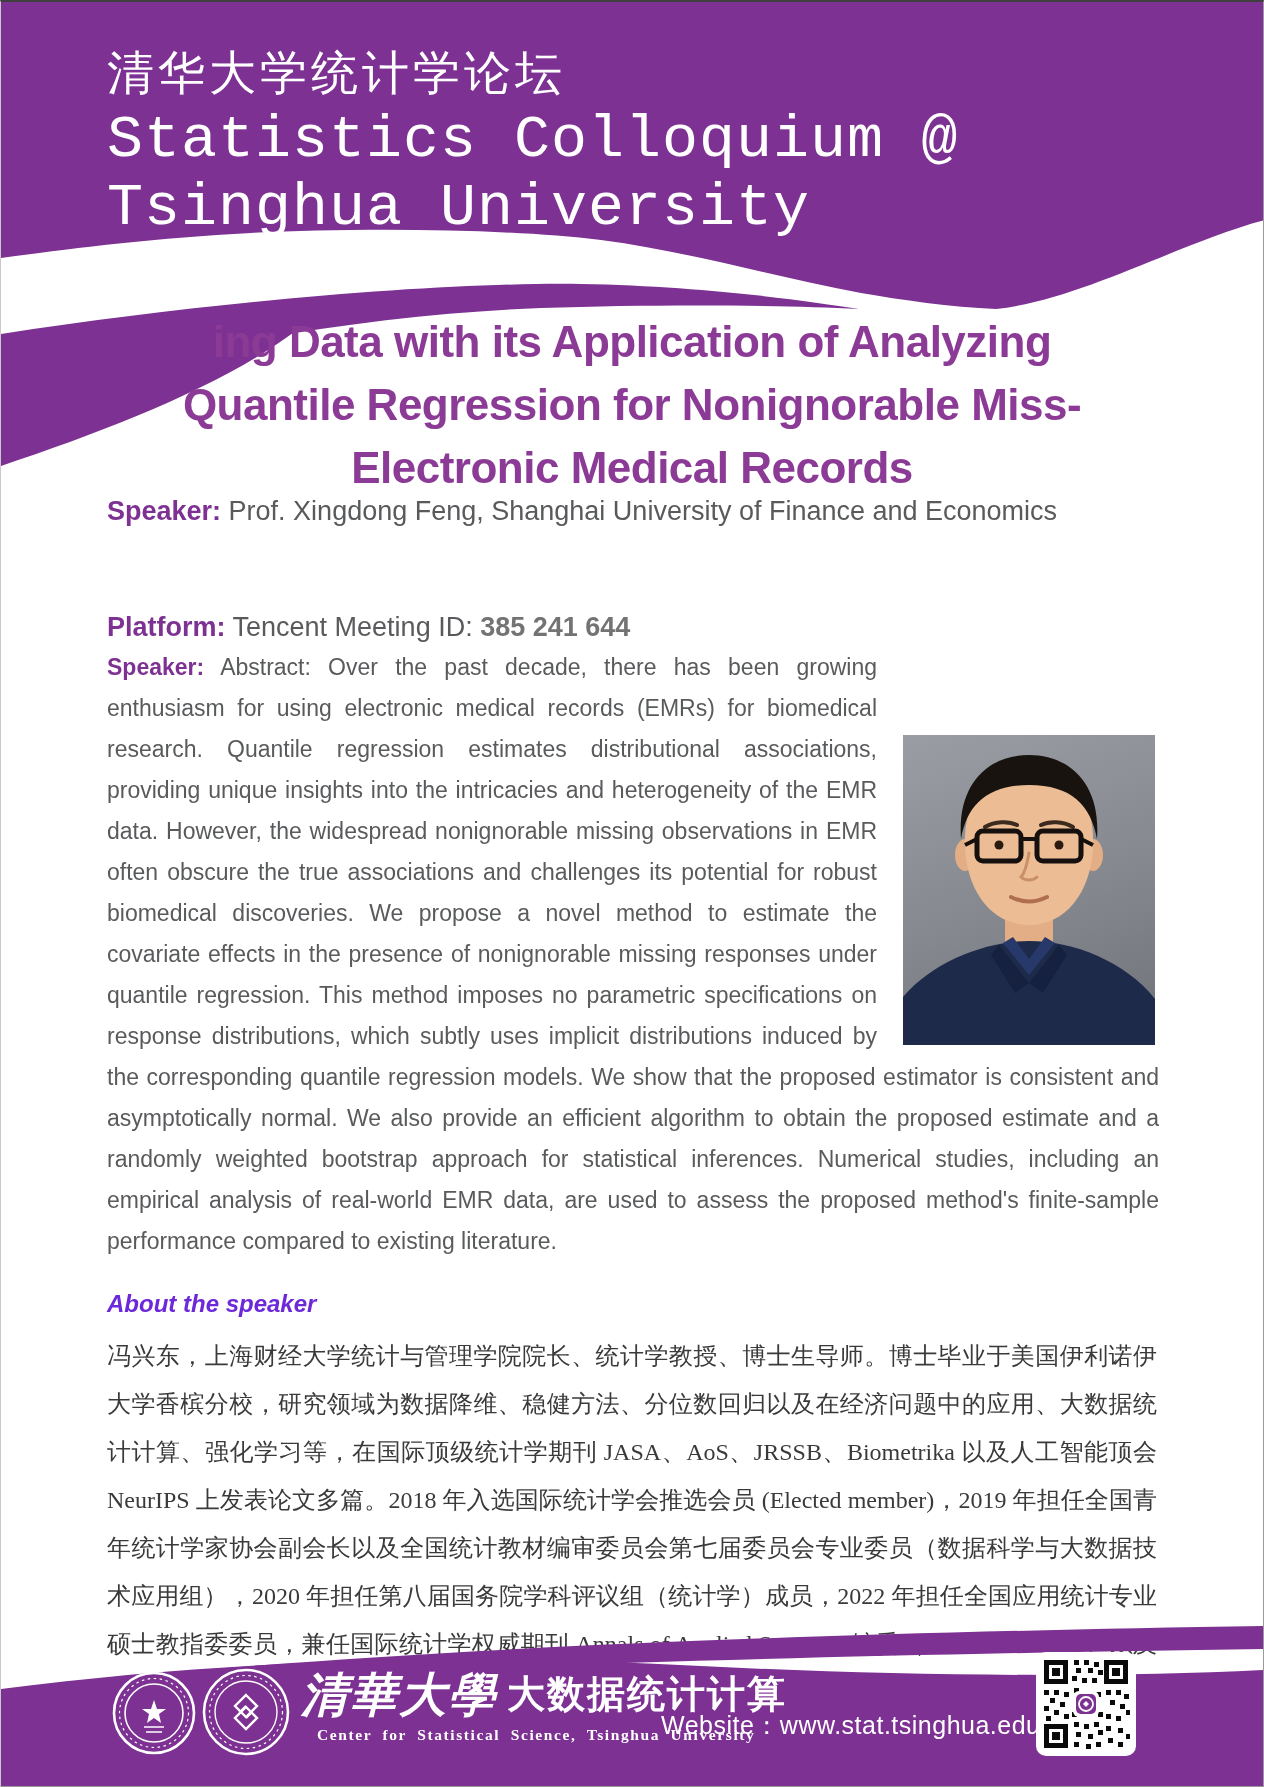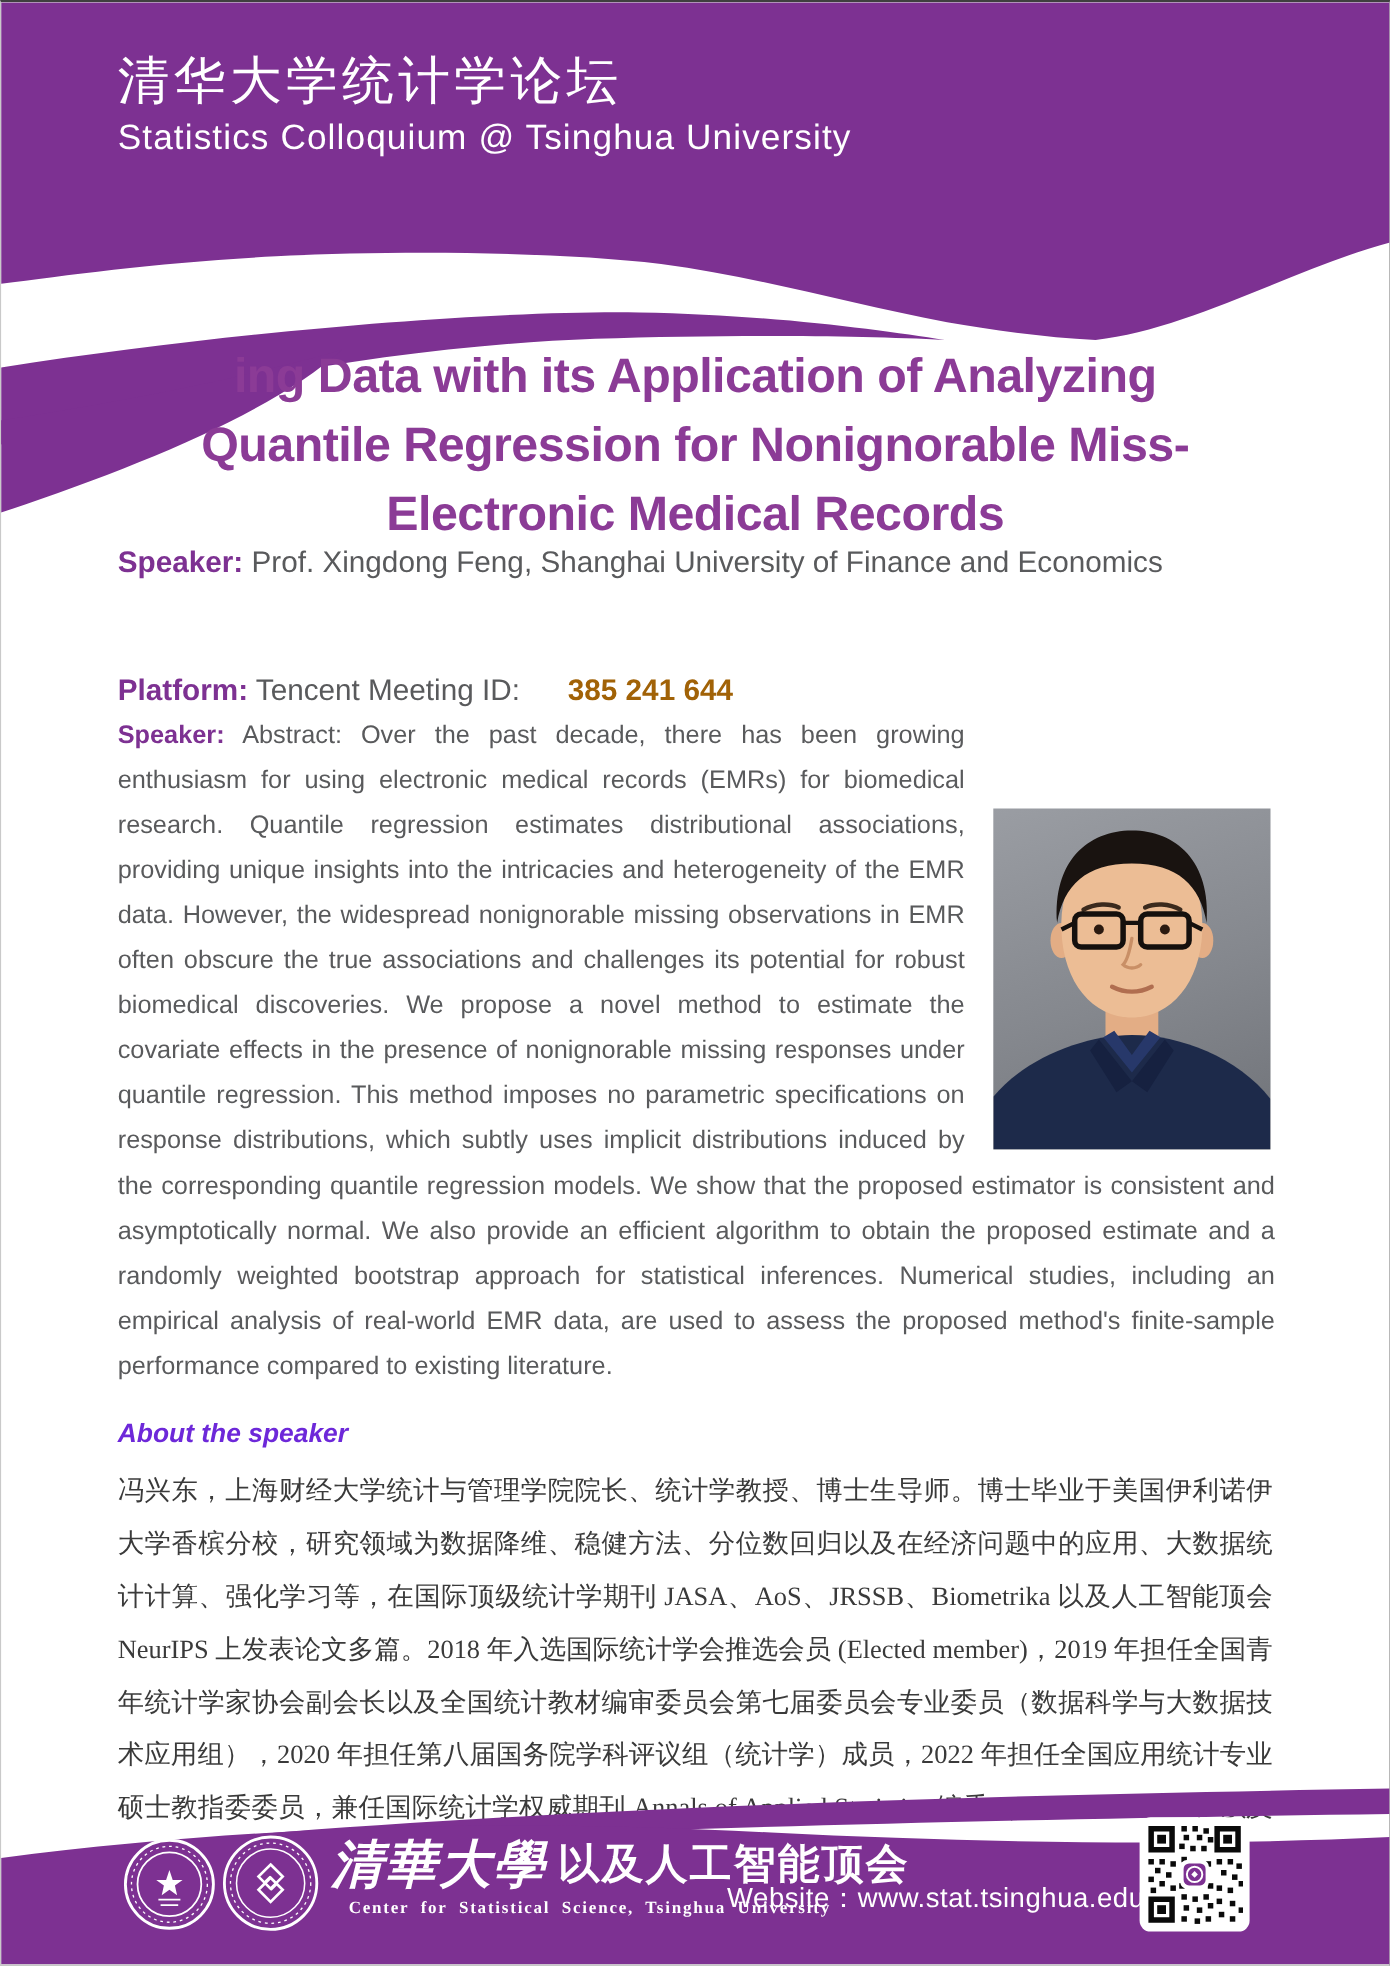--- a/index.html
+++ b/index.html
@@ -18,37 +18,37 @@
   }
   
   .hdr-svg{position:absolute;top:0;left:0;width:1264px;height:480px;display:block;}
   .hdr-zh{
     position:absolute;left:106px;top:40px;
     color:#ffffff;font-size:47px;letter-spacing:4px;font-weight:400;
     font-family:"Liberation Sans",sans-serif;
   }
   .hdr-en{
     position:absolute;left:106px;top:104px;
-    color:#ffffff;font-size:32px;letter-spacing:1px;font-weight:300;
-    font-family:Liberation Sans, sans-serif;
+    color:#ffffff;font-size:60px;letter-spacing:1px;font-weight:300;
+    font-family:Liberation Mono, monospace;
   }
   
   .talk-title{
     position:absolute;left:92px;right:92px;top:308px;
     text-align:center;color:#8B3B96;font-weight:700;font-size:44px;
     line-height:63px;letter-spacing:-0.5px;
   }
   
   .info{position:absolute;left:106px;right:104px;font-size:27px;color:#595A5C;}
   .info .lbl{color:#7D3192;font-weight:700;}
   .row-speaker{top:494px;}
   .row-organizer{top:533px;}
   .row-time{top:572px;}
   .row-platform{top:610px;}
-  .meeting-id{font-weight:700;color:#a16207;margin-left:36px;}
+  .meeting-id{font-weight:700;color:#737373;}
   
   .abstract{
     position:absolute;left:106px;right:104px;top:645px;
     font-size:23px;line-height:41px;color:#595A5C;text-align:justify;
   }
   .abstract .lbl{color:#7D3192;font-weight:700;}
   .photo-float{
     float:right;width:256px;height:398px;
     margin:0 0 10px 26px;
     display:flex;align-items:flex-end;
@@ -219,21 +219,21 @@
       <circle cx="45" cy="45" r="36.5" fill="none" stroke="#fff" stroke-width="1.2" stroke-dasharray="2.5 3.5"></circle>
       <g stroke="#fff" stroke-width="2.4" fill="none">
         <path d="M45,28 L56,39 L45,50 L34,39 Z"></path>
         <path d="M45,40 L56,51 L45,62 L34,51 Z"></path>
         <path d="M39,45 L45,39 M45,51 L51,45"></path>
       </g>
     </svg>
   </div>
 
   <div class="ftr-name">
-    <span class="calli">清華大學</span><span class="center-zh">以及人工智能顶会</span>
+    <span class="calli">清華大學</span><span class="center-zh">大数据统计计算</span>
   </div>
   <div class="ftr-en">Center for Statistical Science, Tsinghua University</div>
 
   <div class="website">
     <span>Website：</span><a href="#">www.stat.tsinghua.edu.cn</a>
   </div>
 
   <div class="qr-box">
     <svg width="88" height="92" viewBox="0 0 88 92">
       <g fill="#0a0a0a">

